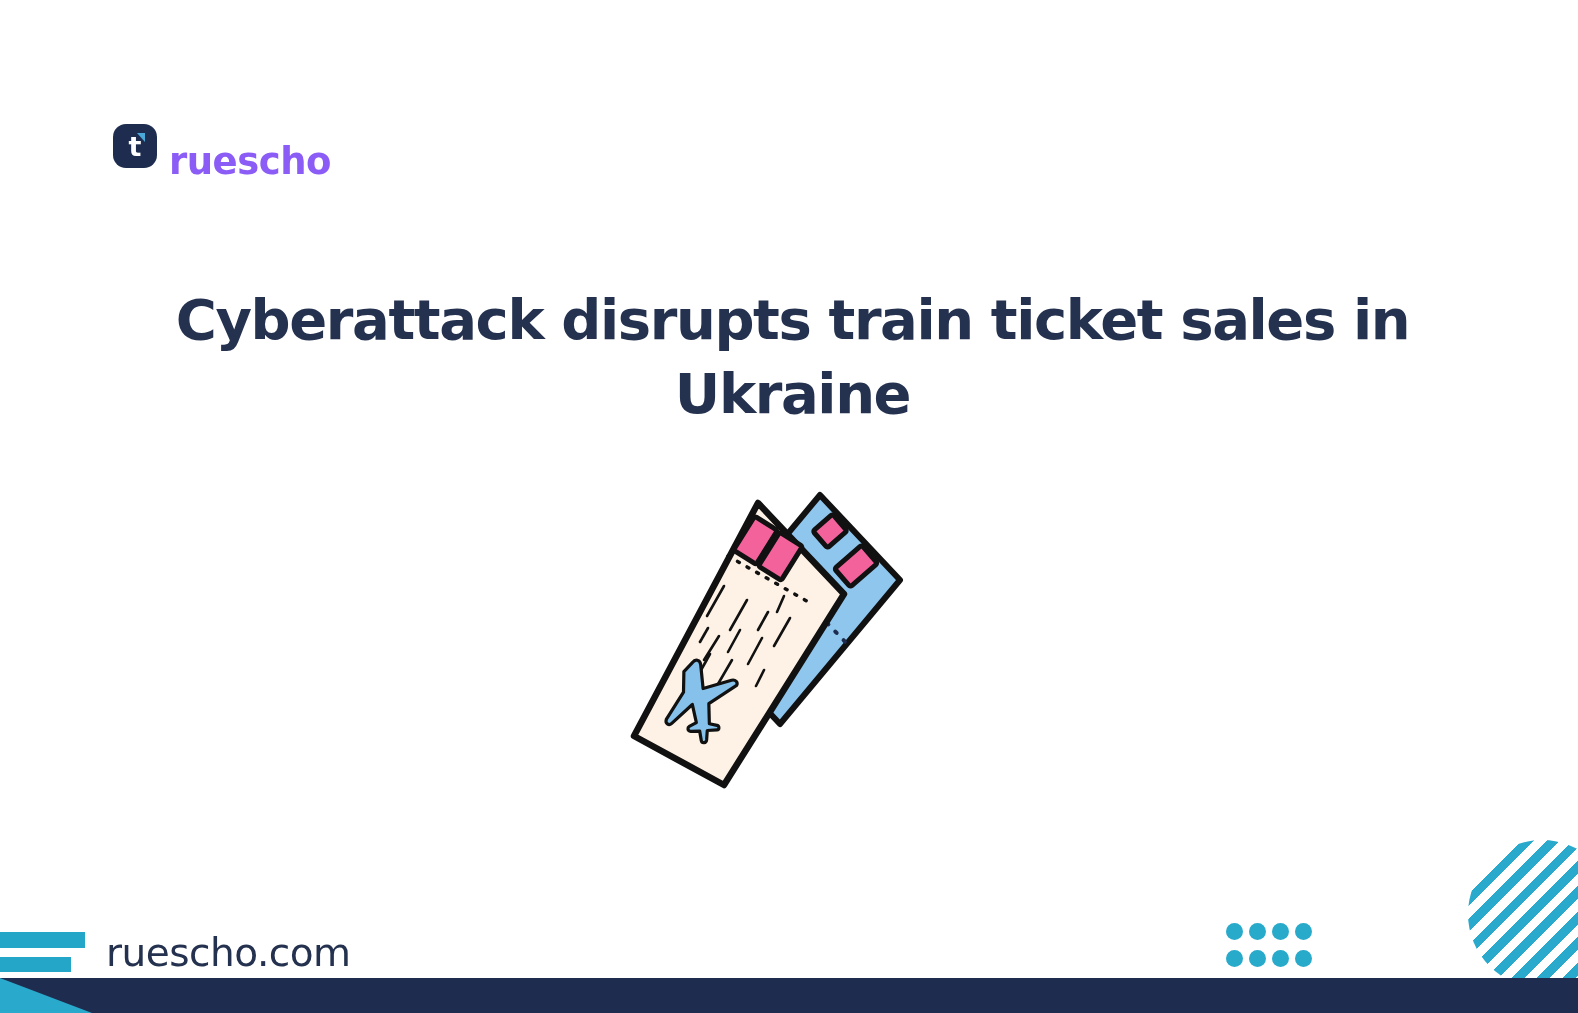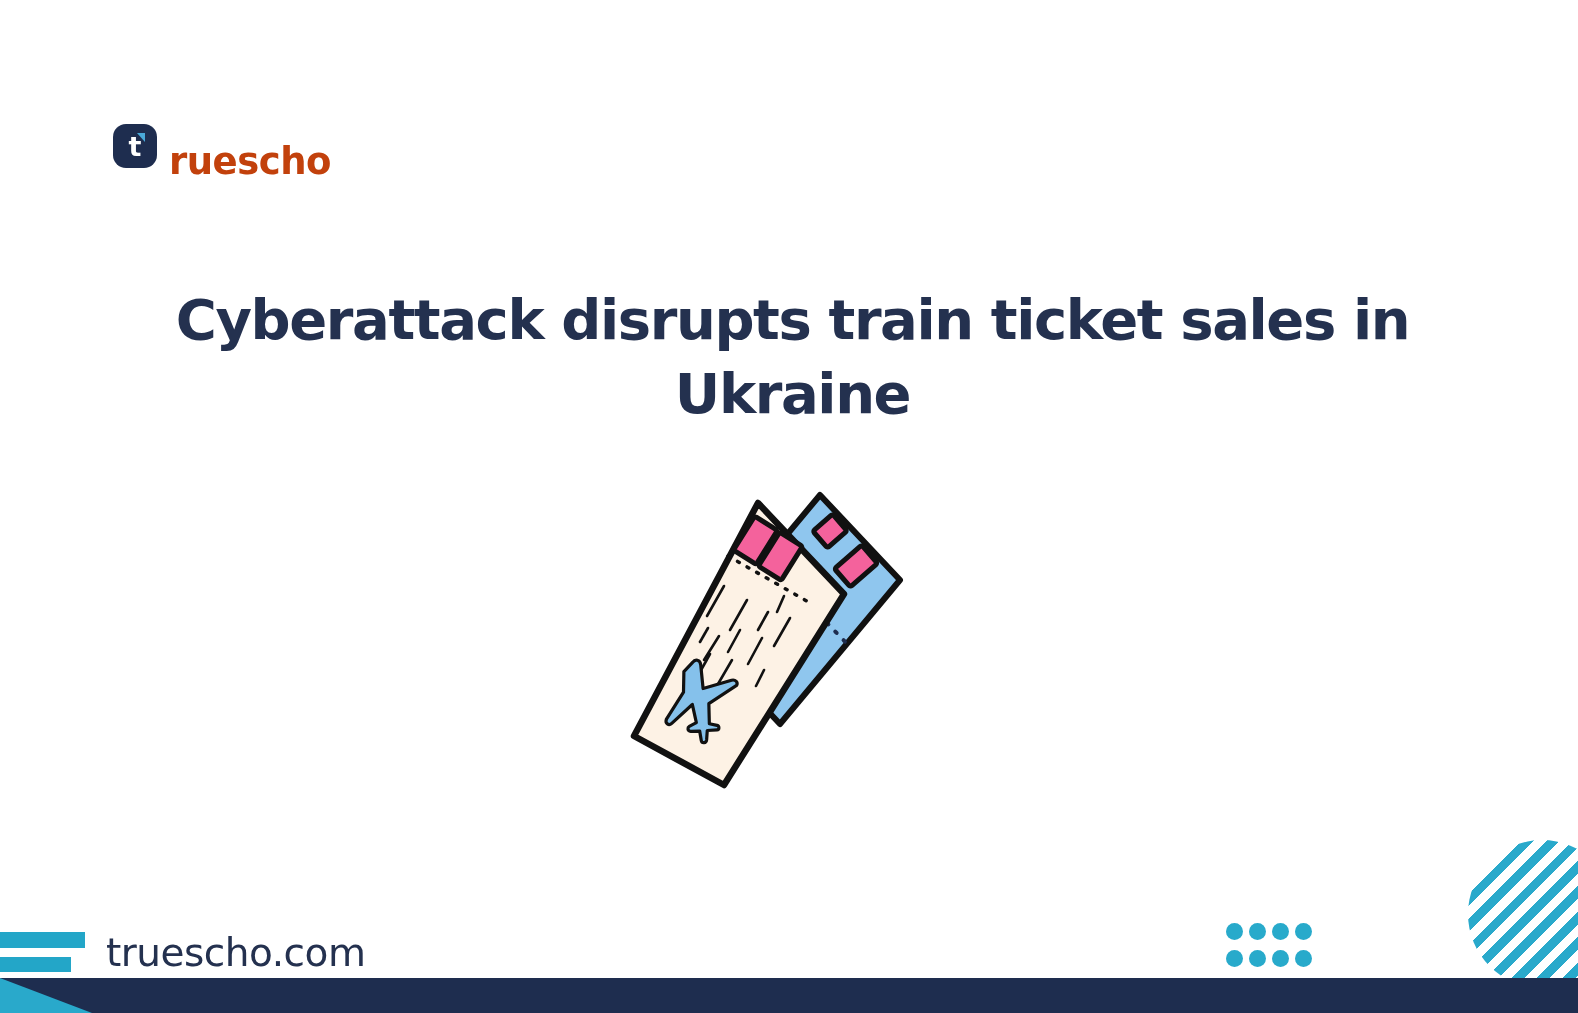--- a/index.html
+++ b/index.html
@@ -39,21 +39,21 @@
     letter-spacing:0;
   }
   #brand-mark .glyph-accent {
     position:absolute;
     left:24px; top:9px;
     width:8px; height:9px;
     background:#4aa9d8;
     clip-path:polygon(0 0, 100% 0, 100% 100%);
   }
   #brand-wordmark {
-    color:#c2410c;
+    color:#8b5cf6;
     font-family:"DejaVu Sans", sans-serif;
     font-weight:700;
     font-size:37px;
     letter-spacing:-0.5px;
     line-height:1;
     margin-top:31px;
   }
 
   
   #headline {
@@ -226,17 +226,17 @@
   <span class="dot"></span>
 </div>
 
 <div id="striped-circle"></div>
 
 <div id="footer-bars">
   <span class="bar-top"></span>
   <span class="bar-bottom"></span>
 </div>
 
-<div id="footer-url">truescho.com</div>
+<div id="footer-url">ruescho.com</div>
 
 <div id="footer-bottom-bar">
   <span class="corner-accent"></span>
 </div>
 
 </body></html>

